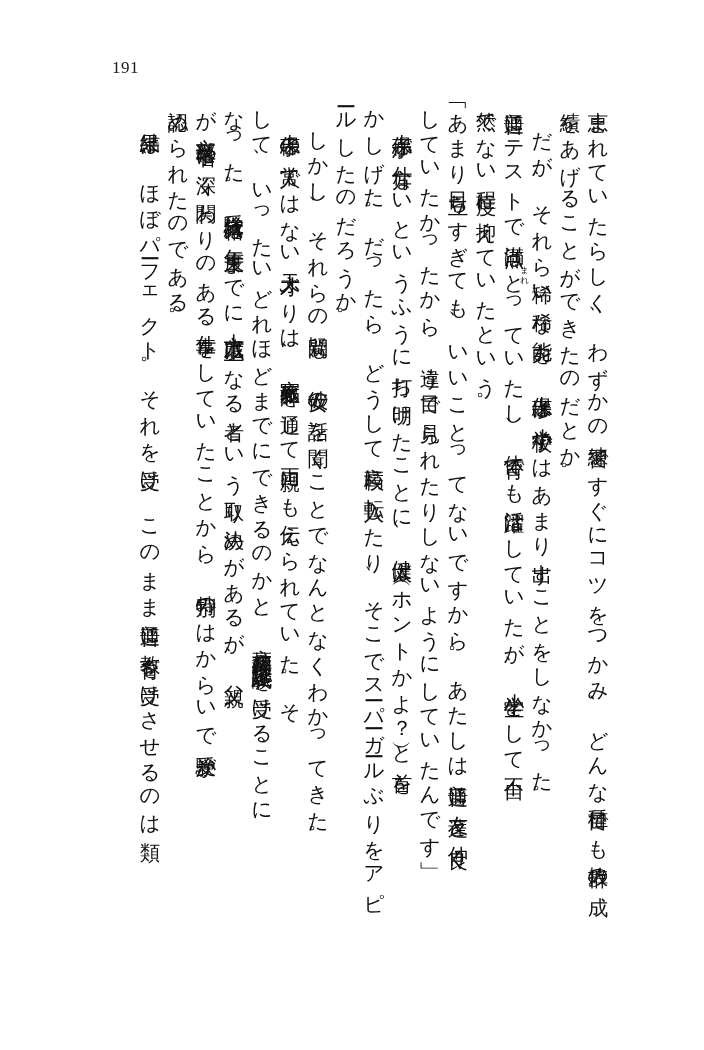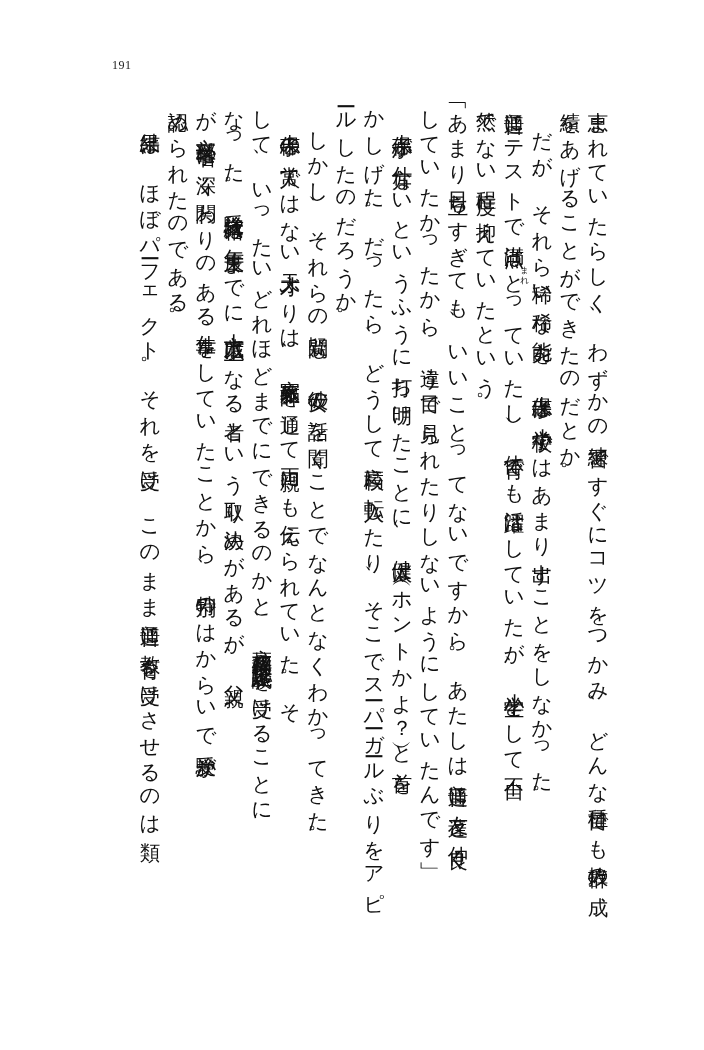--- a/index.html
+++ b/index.html
@@ -22,21 +22,21 @@
     top: 0;
     width: 704px;
     height: 1050px;
     background: #ffffff;
   }
 
   .page-number {
     position: absolute;
     left: 112px;
     top: 58px;
-    font-size: 12px;
+    font-size: 17px;
     letter-spacing: 0.5px;
     color: #1a1a1a;
     font-family: "Liberation Serif", "DejaVu Serif", serif;
   }
 
   
   .text-body {
     position: absolute;
     right: 96px;
     top: 96px;

